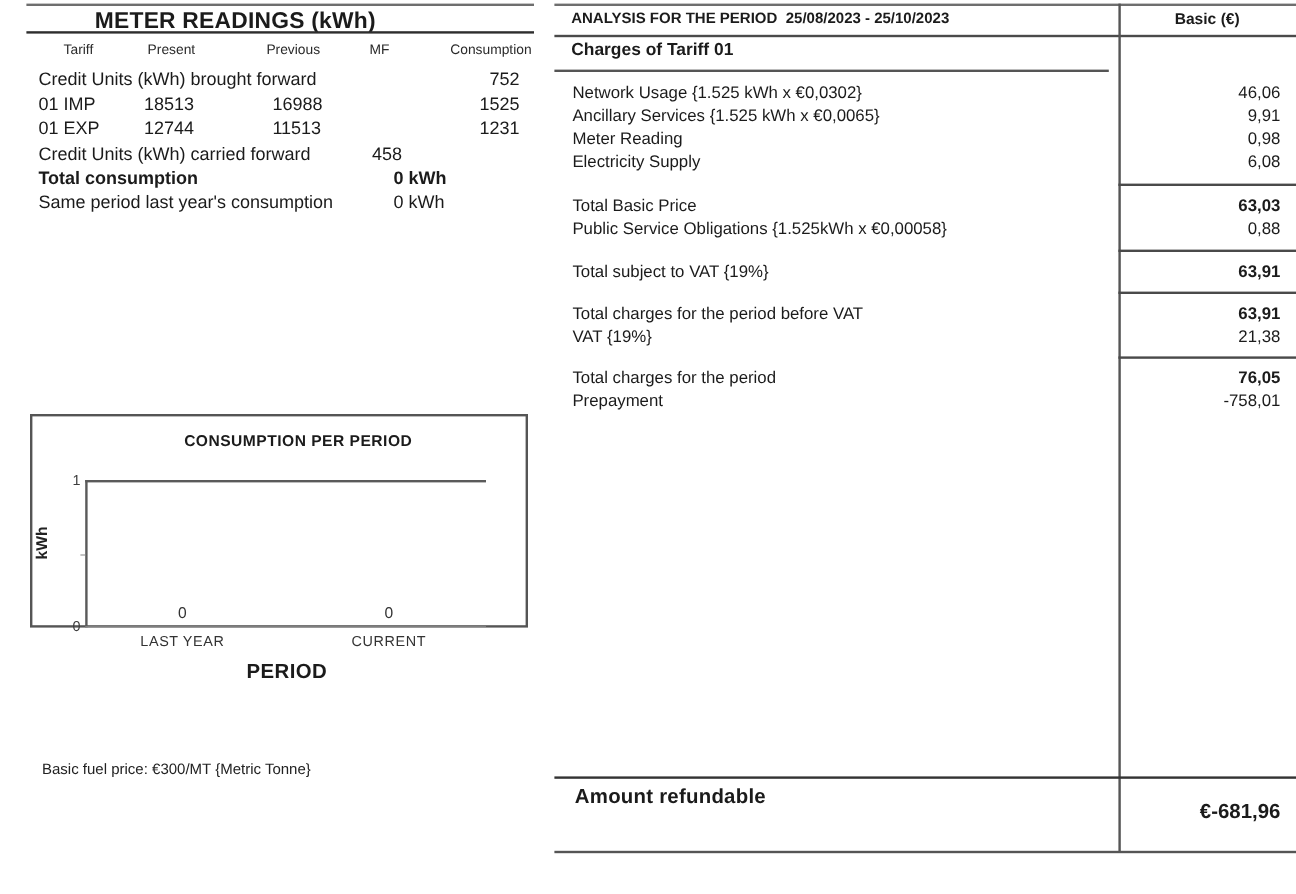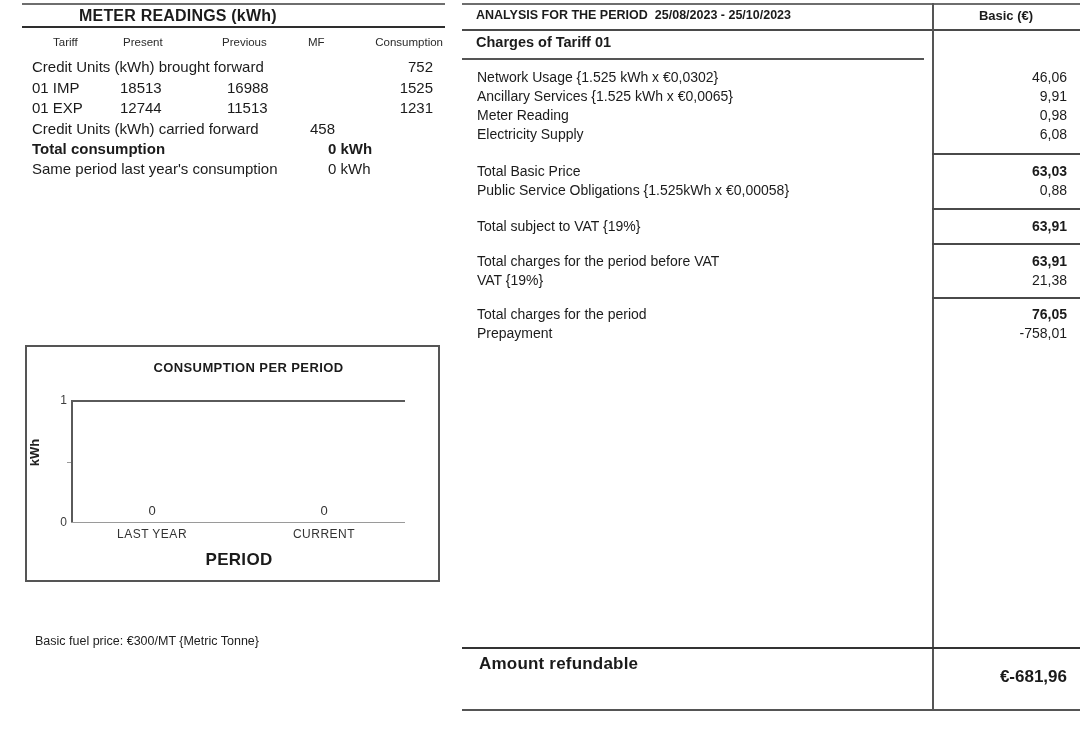--- a/index.html
+++ b/index.html
@@ -5,35 +5,35 @@
   html,body{margin:0;padding:0;}
   body{
     width:1080px;height:745px;background:#ffffff;
     font-family:"Liberation Sans","DejaVu Sans",sans-serif;
     color:#1b1b1b;position:relative;overflow:hidden;
   }
   .b{font-weight:bold;}
   
   #meter{position:absolute;left:22px;top:0;width:423px;height:190px;}
   #meter .line-top{position:absolute;left:0;right:0;top:3px;height:2px;background:#6e6e6e;}
-  #meter .title{position:absolute;left:12px;top:7px;font-size:16px;font-weight:bold;letter-spacing:.2px;padding-left:45px;}
+  #meter .title{position:absolute;left:12px;top:7px;font-size:19px;font-weight:bold;letter-spacing:.2px;padding-left:45px;}
   #meter .line-under{position:absolute;left:0;right:0;top:26px;height:2px;background:#2e2e2e;}
   .mr-head{position:absolute;left:0;right:0;top:36px;height:14px;font-size:11.5px;color:#2a2a2a;}
   .mr-head span{position:absolute;white-space:nowrap;}
   .h-tariff{left:31px;} .h-present{left:101px;} .h-previous{left:200px;}
   .h-mf{left:286px;} .h-cons{right:2px;}
   .mr-row{position:absolute;left:0;right:0;height:21px;font-size:15px;}
   .mr-row .lbl{position:absolute;left:10px;white-space:nowrap;}
   .mr-row .pres{position:absolute;left:98px;}
   .mr-row .prev{position:absolute;left:205px;}
   .mr-row .mfv{position:absolute;left:288px;}
   .mr-row .val0{position:absolute;left:306px;white-space:nowrap;}
   .mr-row .cons{position:absolute;right:12px;}
   
-  #chart{position:absolute;left:25px;top:345px;width:415px;height:237px;border:2px solid #555;box-sizing:border-box;background:#fff;}
+  #chart{position:absolute;left:25px;top:345px;width:415px;height:178px;border:2px solid #555;box-sizing:border-box;background:#fff;}
   #chart .c-title{position:absolute;left:40px;right:8px;top:13px;text-align:center;font-size:13px;font-weight:bold;letter-spacing:.4px;}
   #chart .ytick1{position:absolute;left:0;top:46px;width:40px;text-align:right;font-size:12px;color:#3d3d3d;}
   #chart .ytick0{position:absolute;left:0;top:168px;width:40px;text-align:right;font-size:12px;color:#3d3d3d;}
   #chart .yaxis{position:absolute;left:44px;top:53px;width:2px;height:123px;background:#5a5a5a;}
   #chart .topline{position:absolute;left:44px;top:53px;width:334px;height:2px;background:#5a5a5a;}
   #chart .midtick{position:absolute;left:40px;top:115px;width:4px;height:1px;background:#9a9a9a;}
   #chart .xaxis{position:absolute;left:44px;top:175px;width:334px;height:1px;background:#9a9a9a;}
   #chart .ylab{position:absolute;left:-6px;top:98px;font-size:13px;font-weight:bold;transform:rotate(-90deg);color:#222;}
   #chart .dlabel{position:absolute;top:156px;width:30px;text-align:center;font-size:13px;color:#333;}
   #chart .dl1{left:110px;} #chart .dl2{left:282px;}

